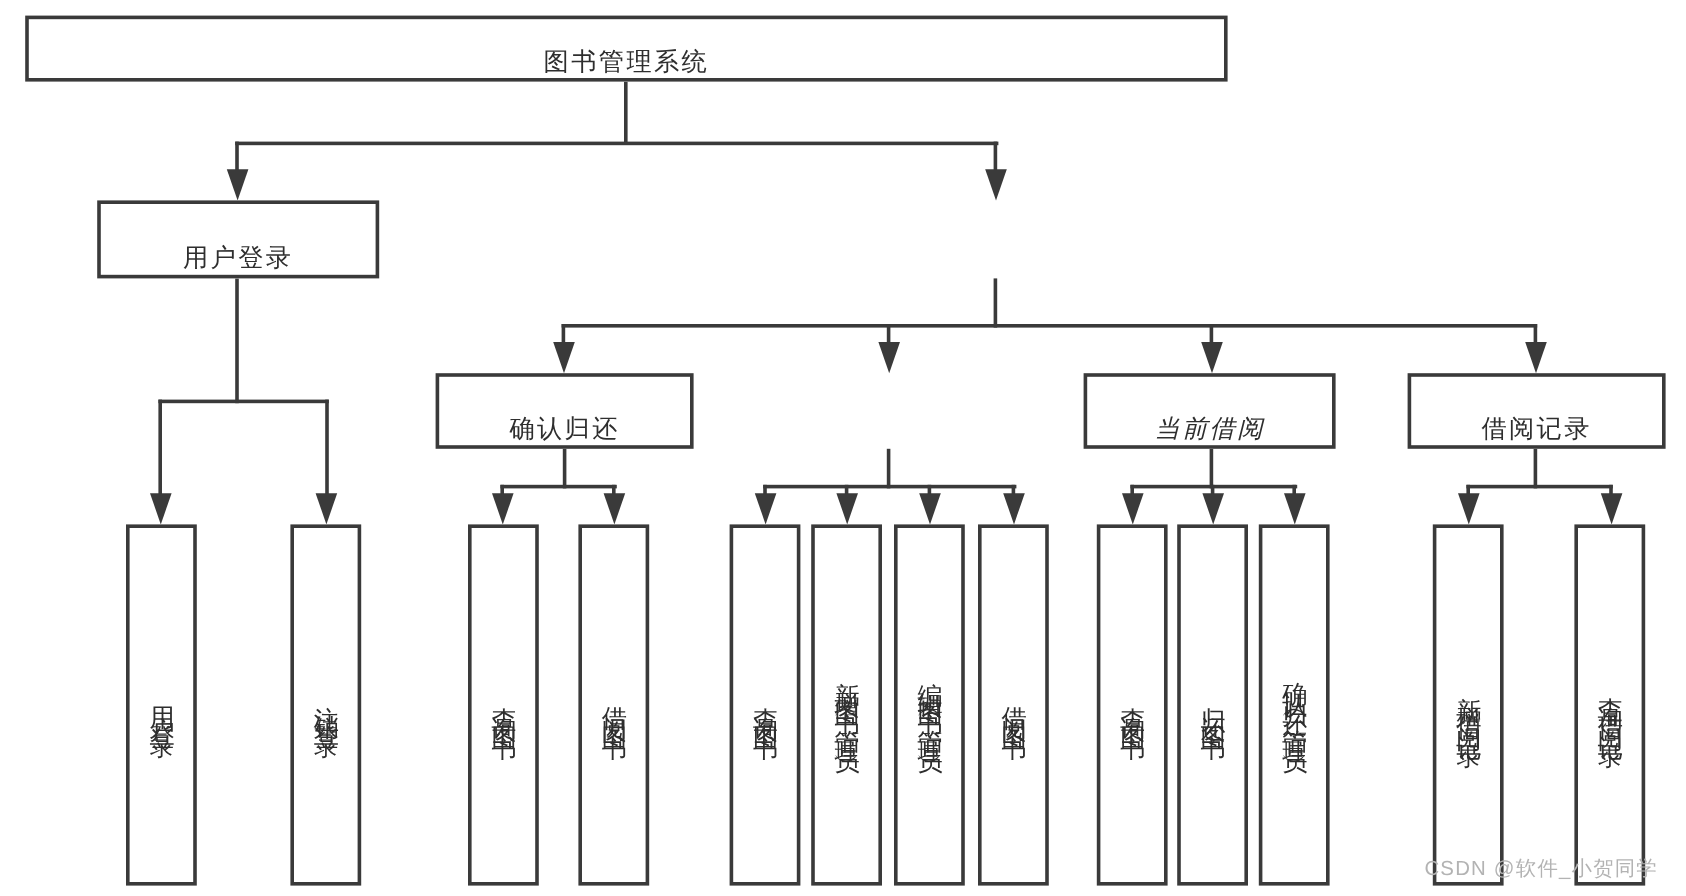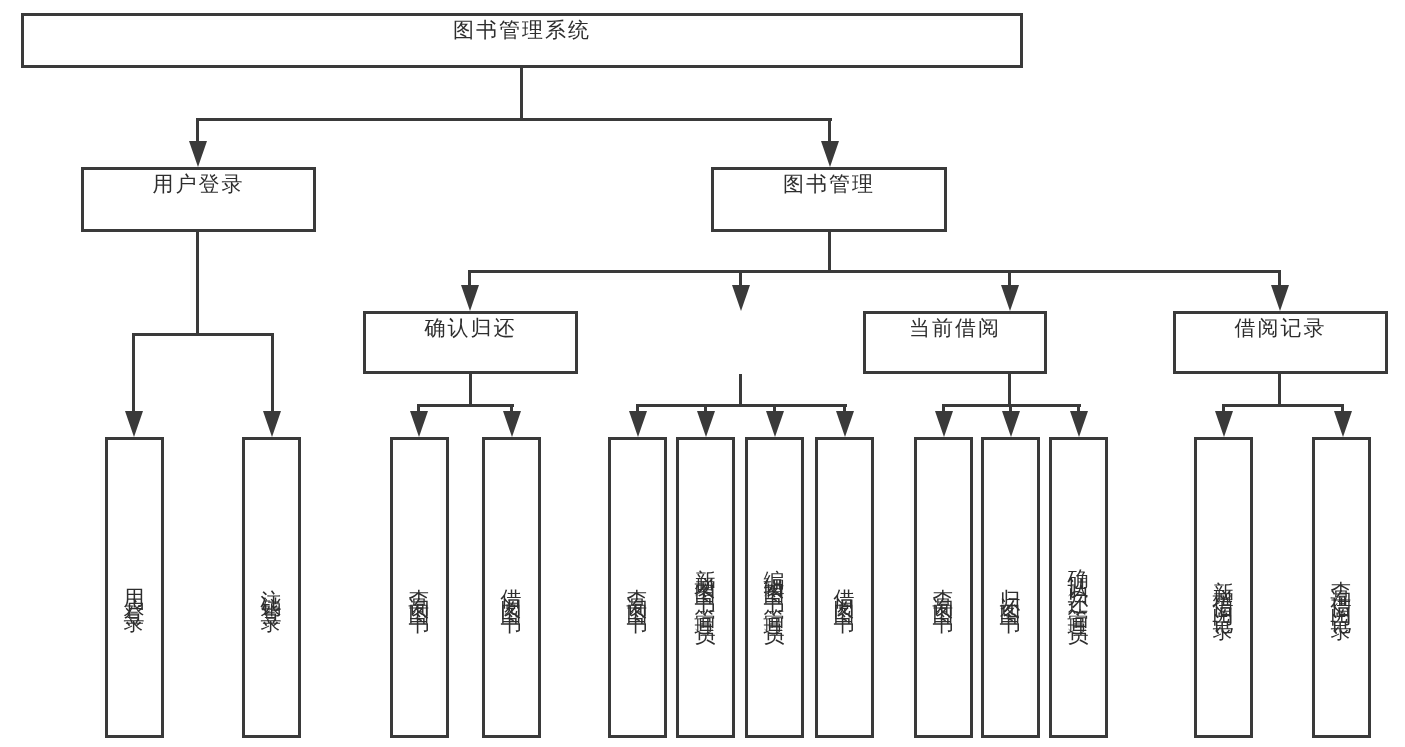--- a/index.html
+++ b/index.html
@@ -10,21 +10,21 @@
   }
   html,body{margin:0;padding:0;background:var(--bg);}
   body{
     width:1405px;height:747px;position:relative;overflow:hidden;
     font-family:"Liberation Sans","DejaVu Sans",sans-serif;
   }
   .stage{position:absolute;left:0;top:0;width:1405px;height:747px;}
   
   .hbox{
     position:absolute;box-sizing:border-box;border:3px solid var(--line);
-    background:var(--bg);display:flex;align-items:flex-start;justify-content:center;
+    background:var(--bg);display:flex;align-items:flex-end;justify-content:center;
     font-size:21px;letter-spacing:2px;color:var(--text);z-index:2;
   }
   .leaf{
     position:absolute;box-sizing:border-box;border:3px solid var(--line);
     background:var(--bg);width:59px;top:437px;height:301px;
     display:flex;align-items:center;justify-content:center;z-index:2;
   }
   .leaf span{
     writing-mode:vertical-rl;text-orientation:mixed;
     font-size:21px;letter-spacing:8px;color:var(--text);line-height:1;
@@ -48,30 +48,27 @@
 <div class="stage">
 
   <div class="hbox" style="left:21px;top:13px;width:1002px;height:55px;">
     <span>图书管理系统</span>
   </div>
 
   <div class="hbox" style="left:81px;top:167px;width:235px;height:65px;">
     <span>用户登录</span>
   </div>
 
-  <div class="hbox" style="left:711px;top:167px;width:236px;height:65px;">
-    <span>图书管理</span>
-  </div>
 
   <div class="hbox" style="left:363px;top:311px;width:215px;height:63px;">
     <span>确认归还</span>
   </div>
 
 
-  <div class="hbox" style="left:863px;top:311px;width:184px;height:63px;">
+  <div class="hbox" style="left:903px;top:311px;width:210px;height:63px;font-style:italic;">
     <span>当前借阅</span>
   </div>
 
   <div class="hbox" style="left:1173px;top:311px;width:215px;height:63px;">
     <span>借阅记录</span>
   </div>
 
   <div class="leaf" style="left:105px;">
     <span>用户登录</span>
   </div>
@@ -168,14 +165,15 @@
   <div class="vline" style="left:1077px;top:404px;height:10px;"></div>
   <div class="arrow" style="left:1070px;top:411px;"></div>
 
   <div class="vline" style="left:1278px;top:374px;height:33px;"></div>
   <div class="hline" style="left:1222px;top:404px;width:122px;"></div>
   <div class="vline" style="left:1222px;top:404px;height:10px;"></div>
   <div class="arrow" style="left:1215px;top:411px;"></div>
   <div class="vline" style="left:1341px;top:404px;height:10px;"></div>
   <div class="arrow" style="left:1334px;top:411px;"></div>
 
+  <div class="watermark">CSDN @软件_小贺同学</div>
 
 </div>
 
 </body></html>

